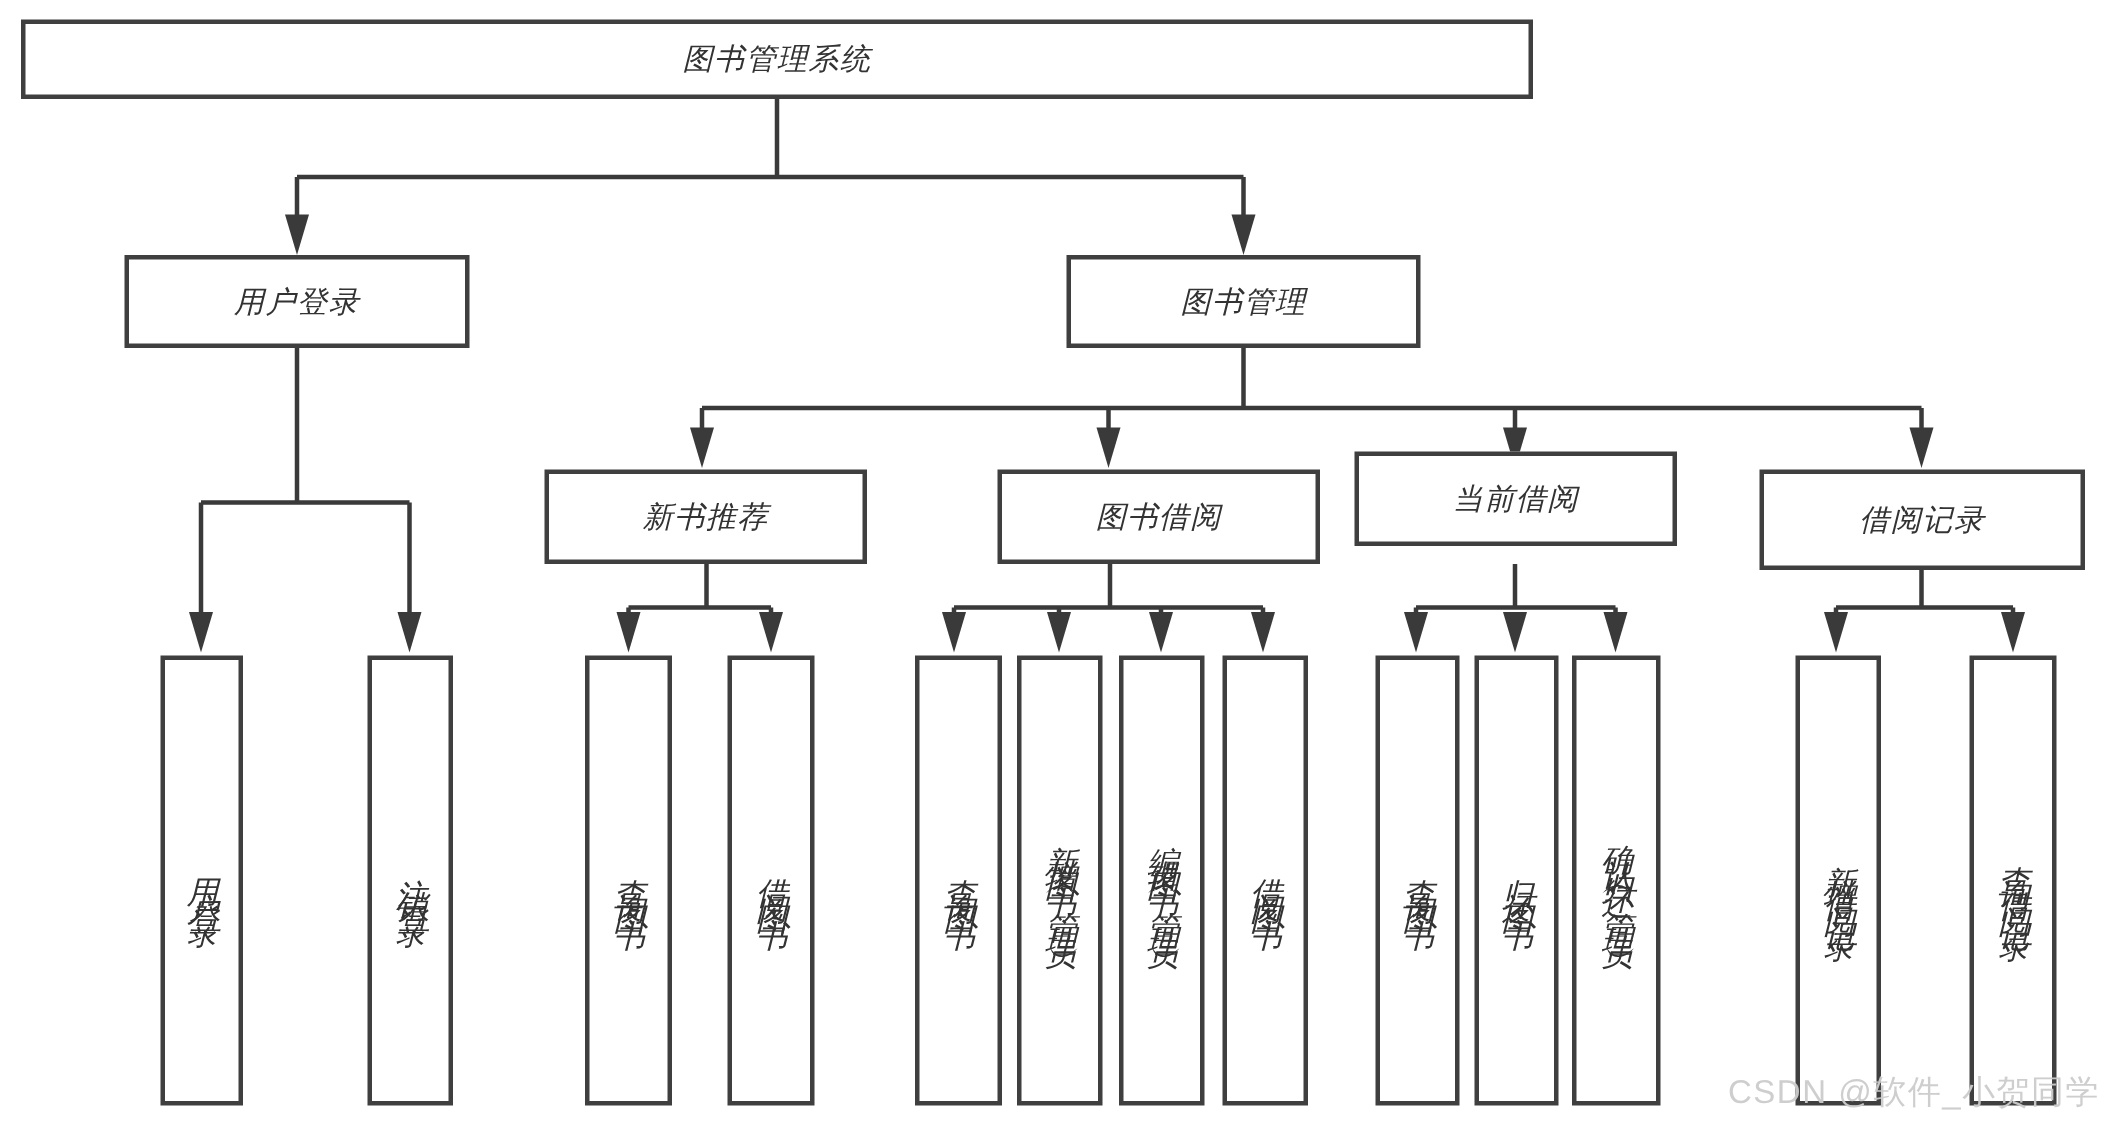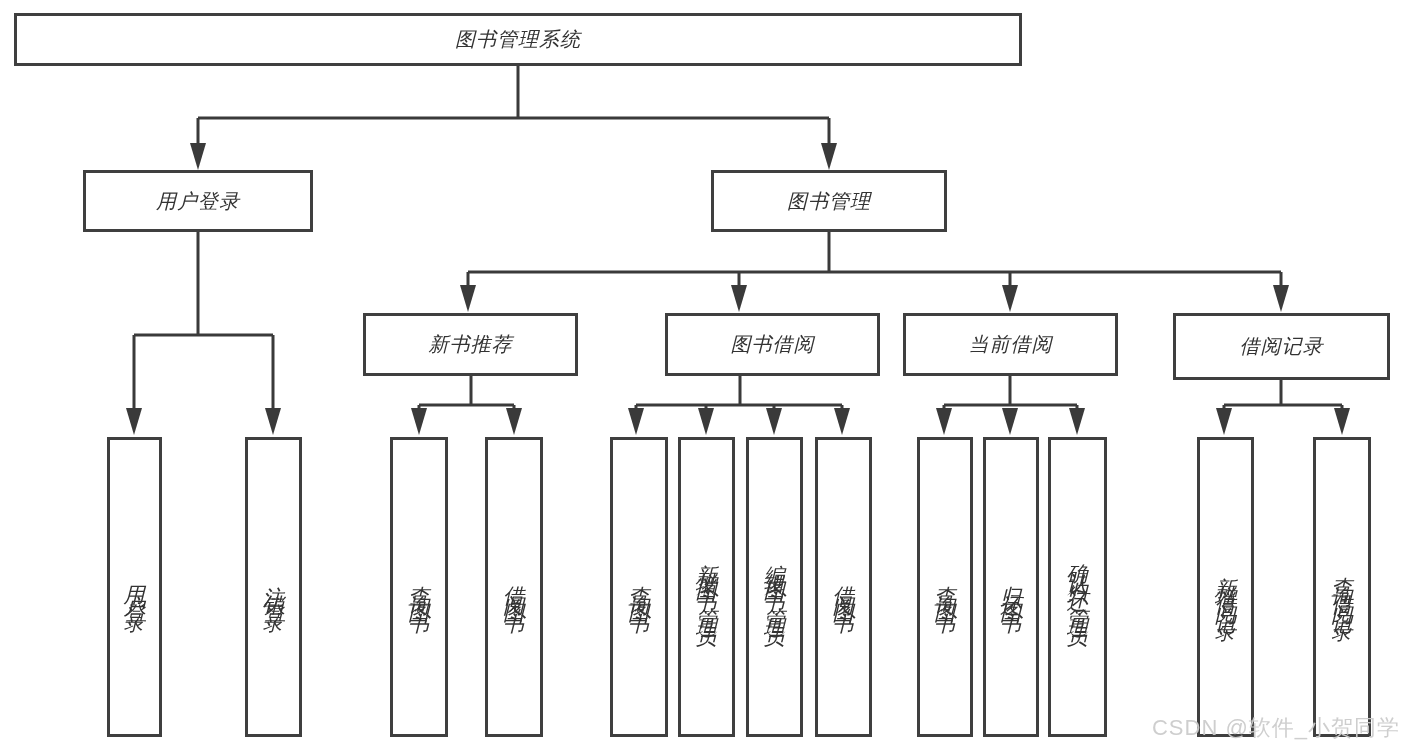--- a/index.html
+++ b/index.html
@@ -101,21 +101,21 @@
     </g>
   </svg>
 
   <div class="node h root" style="left:14px; top:13px; width:1008px; height:53px;">图书管理系统</div>
 
   <div class="node h" style="left:83px; top:170px; width:230px; height:62px;">用户登录</div>
   <div class="node h" style="left:711px; top:170px; width:236px; height:62px;">图书管理</div>
 
   <div class="node h" style="left:363px; top:313px; width:215px; height:63px;">新书推荐</div>
   <div class="node h" style="left:665px; top:313px; width:215px; height:63px;">图书借阅</div>
-  <div class="node h" style="left:903px; top:313px; width:215px; height:63px;">当前借阅</div>
+  <div class="node h" style="left:903px; top:301px; width:215px; height:63px;">当前借阅</div>
   <div class="node h" style="left:1173px; top:313px; width:217px; height:67px;">借阅记录</div>
 
   <div class="node leaf" style="left:107px; top:437px; width:55px; height:300px;">
     <span class="vtext">用户登录</span>
   </div>
   <div class="node leaf" style="left:245px; top:437px; width:57px; height:300px;">
     <span class="vtext">注销登录</span>
   </div>
 
   <div class="node leaf" style="left:390px; top:437px; width:58px; height:300px;">

